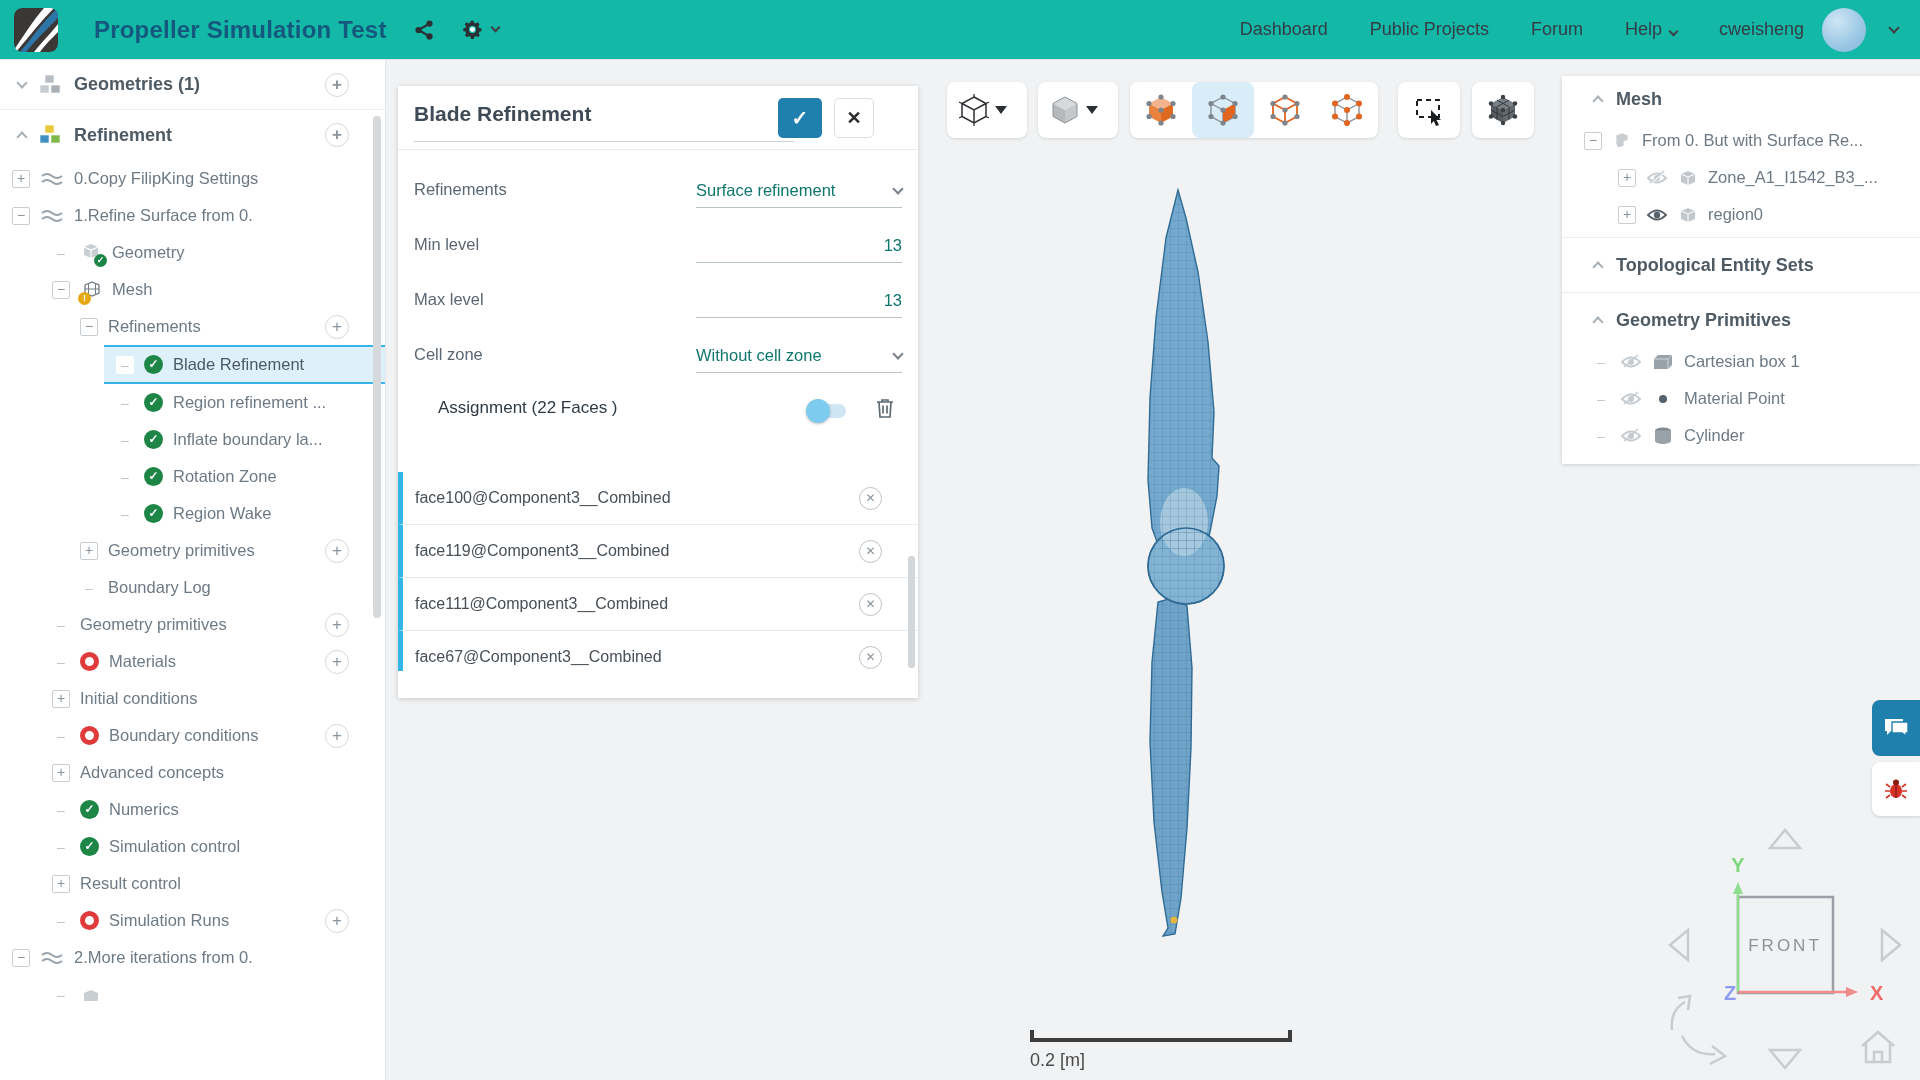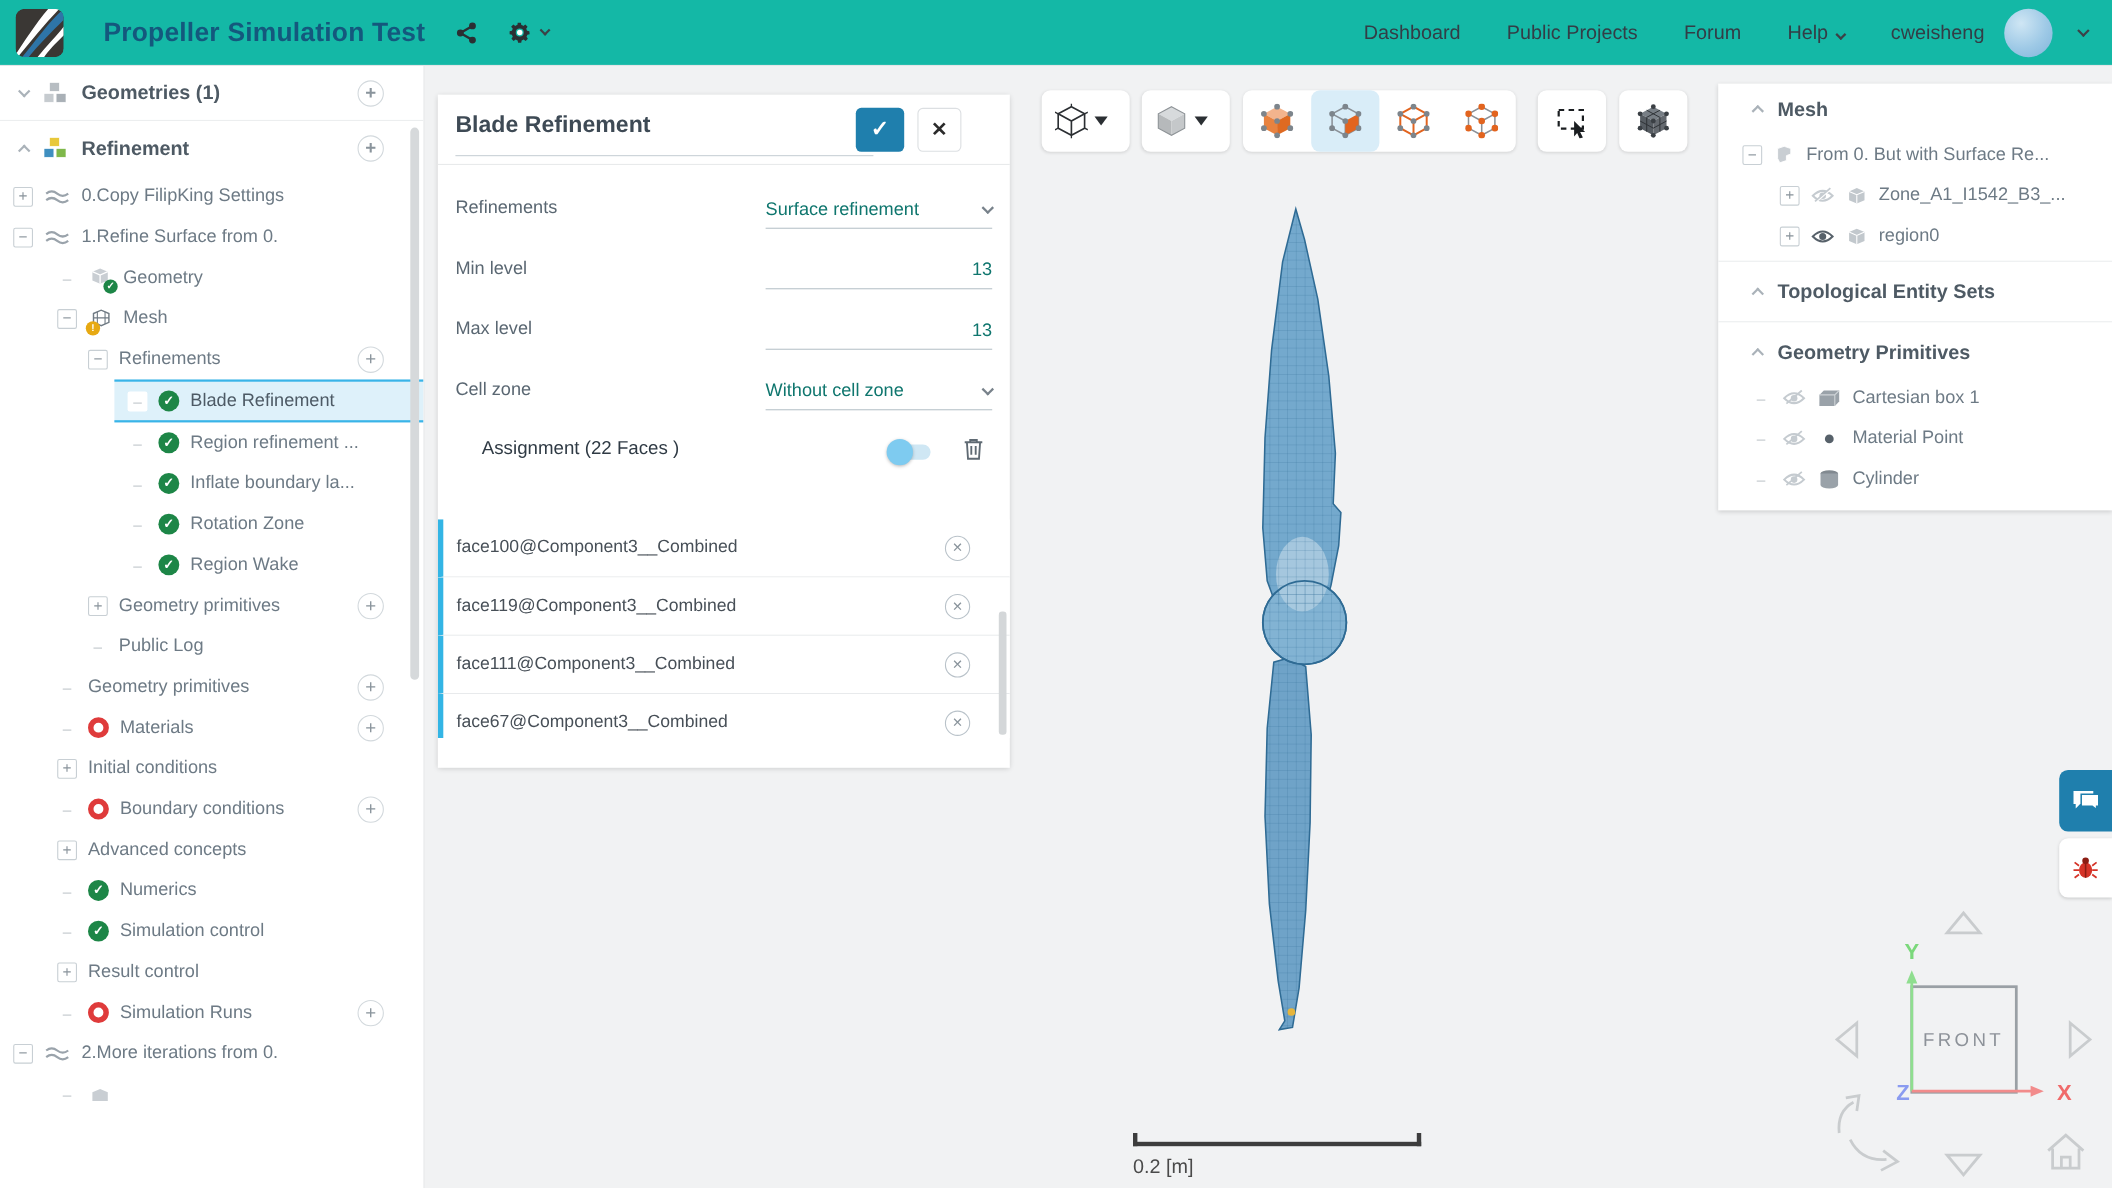--- a/index.html
+++ b/index.html
@@ -270,21 +270,21 @@
       <span class="stc ok"></span>
       <span class="lbl">Region Wake</span>
     </div>
     <div class="trow d2">
       <span class="exp">+</span>
       <span class="lbl">Geometry primitives</span>
       <span class="addc">+</span>
     </div>
     <div class="trow d2">
       <span class="exp dash">–</span>
-      <span class="lbl">Public Log</span>
+      <span class="lbl">Boundary Log</span>
     </div>
     <div class="trow d1">
       <span class="exp dash">–</span>
       <span class="lbl">Geometry primitives</span>
       <span class="addc">+</span>
     </div>
     <div class="trow d1">
       <span class="exp dash">–</span>
       <span class="stc err"></span>
       <span class="lbl">Materials</span>

